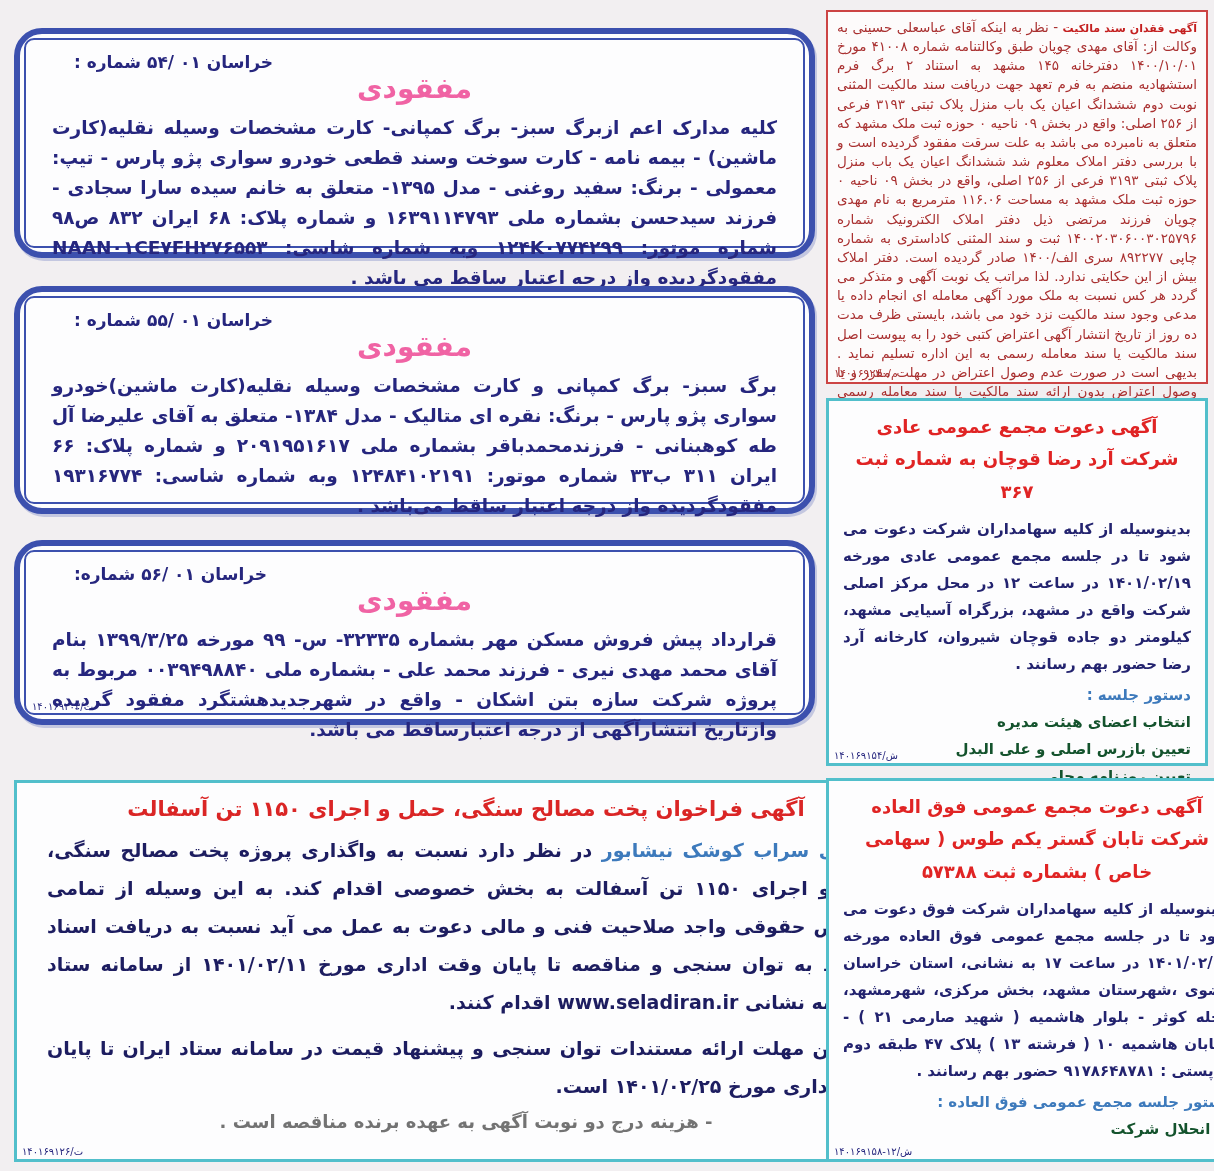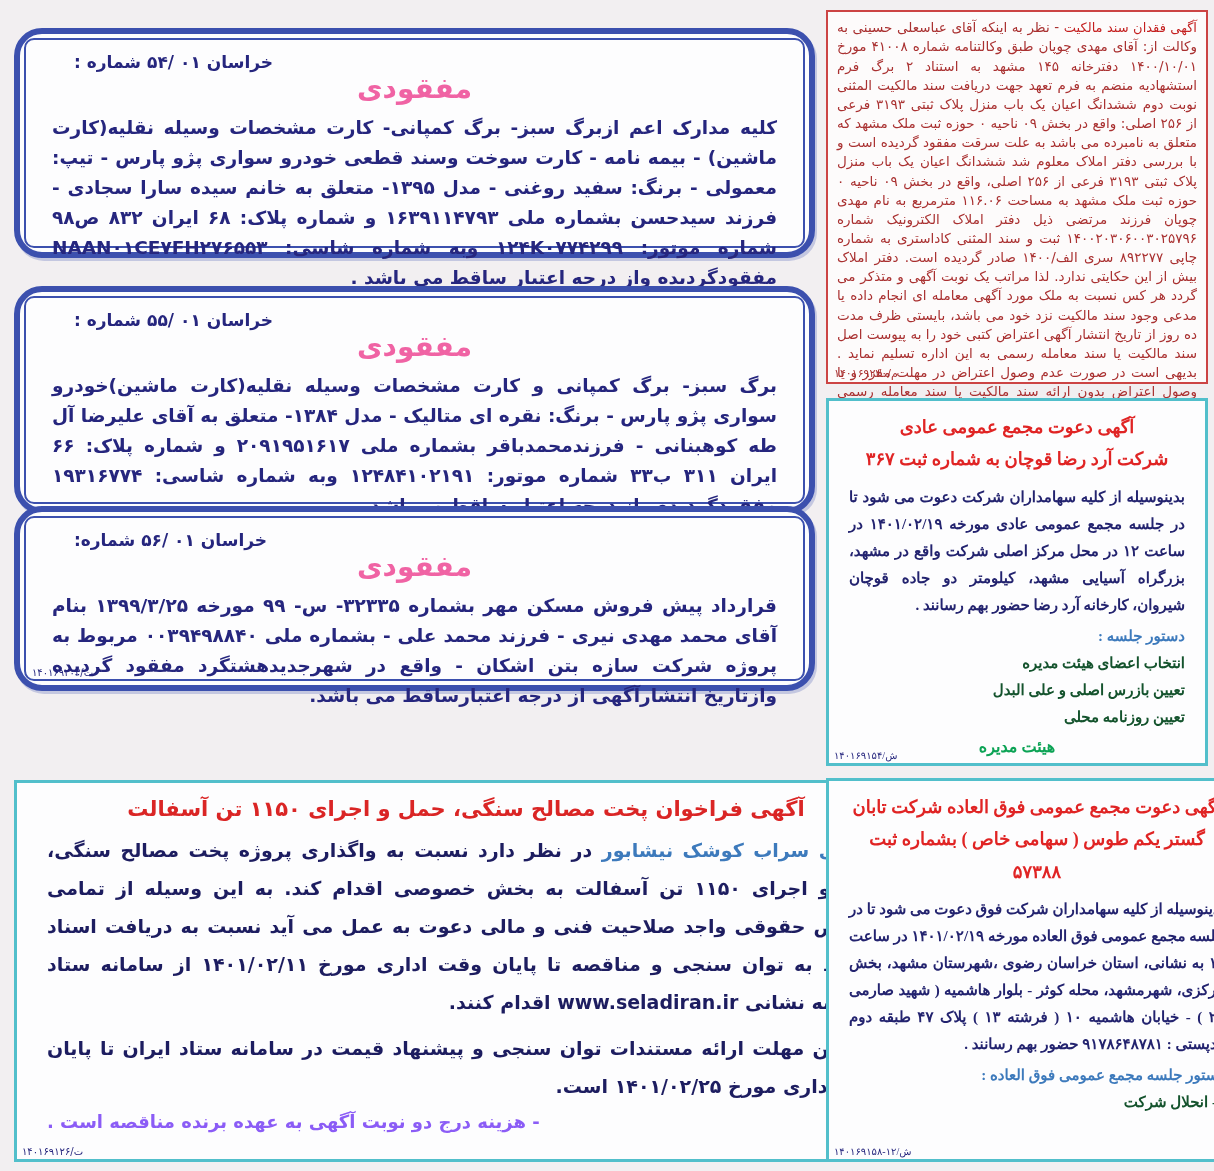--- a/index.html
+++ b/index.html
@@ -15,41 +15,41 @@
             margin:4px 0 0 22px; width:max-content; }
   .serial span { unicode-bidi:isolate; white-space:pre; }
   .lost-title { text-align:center; color:#f063a4; font-size:28px; font-weight:bold; margin:0 0 8px; }
   .lost-body { direction:rtl; text-align:justify; color:#26267e; font-weight:bold; font-size:18.5px; line-height:1.62; }
   .corner-code { position:absolute; bottom:1px; left:6px; font-size:10px; color:#26267e; direction:ltr; }
 
   
   .redbox { position:absolute; left:826px; top:10px; width:382px; height:374px; border:2px solid #cc4444;
             background:#fdfbfb; padding:6px 9px 16px 9px; }
   .red-body { direction:rtl; text-align:justify; color:#a93030; font-size:13.5px; line-height:1.42; font-weight:500; }
-  .red-title-inline { color:#c41f1f; font-weight:normal; font-size:13px; }
+  .red-title-inline { color:#c41f1f; font-weight:bold; font-size:11px; }
   .red-code { position:absolute; bottom:2px; left:6px; font-size:11px; color:#a93030; direction:ltr; }
 
   
-  .tealbox { position:absolute; border:3px solid #52bfcb; background:#fdfdfe; padding:10px 20px;font-family:Liberation Serif, serif; }
+  .tealbox { position:absolute; border:3px solid #52bfcb; background:#fdfdfe; padding:10px 14px; }
   .ann-title { direction:rtl; text-align:center; color:#e02424; font-weight:bold; font-size:18px; line-height:1.8; }
   .ann-body { direction:rtl; text-align:justify; color:#23236f; font-weight:bold; font-size:15px; line-height:1.8; margin-top:8px; }
   .agenda-label { direction:rtl; text-align:right; color:#3d7abc; font-weight:bold; font-size:15px; line-height:1.8; margin-top:4px; }
   .agenda-item { direction:rtl; text-align:right; color:#14532d; font-weight:bold; font-size:15px; line-height:1.8; }
   .signature { text-align:center; color:#0ca355; font-weight:bold; font-size:16px; margin-top:6px; }
   .teal-code { position:absolute; bottom:2px; left:5px; font-size:10px; color:#26267e; direction:ltr; }
 
   
   .tenderbox { position:absolute; left:14px; top:780px; width:904px; height:382px; border:3px solid #52bfcb;
                background:#fdfdfe; padding:10px 20px; }
   .tender-title { direction:rtl; text-align:center; color:#da2525; font-weight:bold; font-size:21px; margin:4px 0 10px; }
   .tender-body { direction:rtl; text-align:justify; color:#1d1d60; font-weight:bold; font-size:19px; line-height:2.0; padding:0 10px; }
   .tender-lead { color:#3d7abc; }
   .tender-note { direction:rtl; text-align:justify; color:#1d1d60; font-weight:bold; font-size:19px; line-height:2.0;
                  padding:0 10px; margin-top:8px; }
-  .tender-cost { direction:rtl; text-align:left; color:#8b5cf6; font-weight:bold; font-size:18px; padding:0 10px; margin-top:6px; }
+  .tender-cost { direction:rtl; text-align:center; color:#737373; font-weight:bold; font-size:18px; padding:0 10px; margin-top:6px; }
 </style>
 </head>
 <body>
 
 <div class="page">
 
   <div class="bluebox" style="top:28px; height:230px;">
     <div class="bluebox-inner">
       <div class="serial">
         <span dir="rtl">شماره :</span>
@@ -68,21 +68,21 @@
         <span dir="rtl">شماره :</span>
         <span dir="ltr">۵۵/</span>
         <span dir="ltr">۰۱</span>
         <span dir="rtl">خراسان</span>
       </div>
       <div class="lost-title">مفقودی</div>
       <div class="lost-body">برگ سبز- برگ کمپانی و کارت مشخصات وسیله نقلیه(کارت ماشین)خودرو سواری پژو پارس - برنگ: نقره ای متالیک - مدل ۱۳۸۴- متعلق به آقای علیرضا آل طه کوهبنانی - فرزندمحمدباقر بشماره ملی ۲۰۹۱۹۵۱۶۱۷ و شماره پلاک: ۶۶ ایران ۳۱۱ ب۳۳ شماره موتور: ۱۲۴۸۴۱۰۲۱۹۱ وبه شماره شاسی: ۱۹۳۱۶۷۷۴ مفقودگردیده واز درجه اعتبار ساقط می‌باشد .</div>
     </div>
   </div>
 
-  <div class="bluebox" style="top:506px; height:185px;">
+  <div class="bluebox" style="top:540px; height:185px;">
     <div class="bluebox-inner">
       <div class="serial">
         <span dir="rtl">شماره:</span>
         <span dir="ltr">۵۶/</span>
         <span dir="ltr">۰۱</span>
         <span dir="rtl">خراسان</span>
       </div>
       <div class="lost-title">مفقودی</div>
       <div class="lost-body">قرارداد پیش فروش مسکن مهر بشماره ۳۲۳۳۵- س- ۹۹ مورخه ۱۳۹۹/۳/۲۵ بنام آقای محمد مهدی نیری - فرزند محمد علی - بشماره ملی ۰۰۳۹۴۹۸۸۴۰ مربوط به پروژه شرکت سازه بتن اشکان - واقع در شهرجدیدهشتگرد مفقود گردیده وازتاریخ انتشارآگهی از درجه اعتبارساقط می باشد.</div>
       <div class="corner-code">۱۴۰۱۶۹۲۰۳/ت</div>

